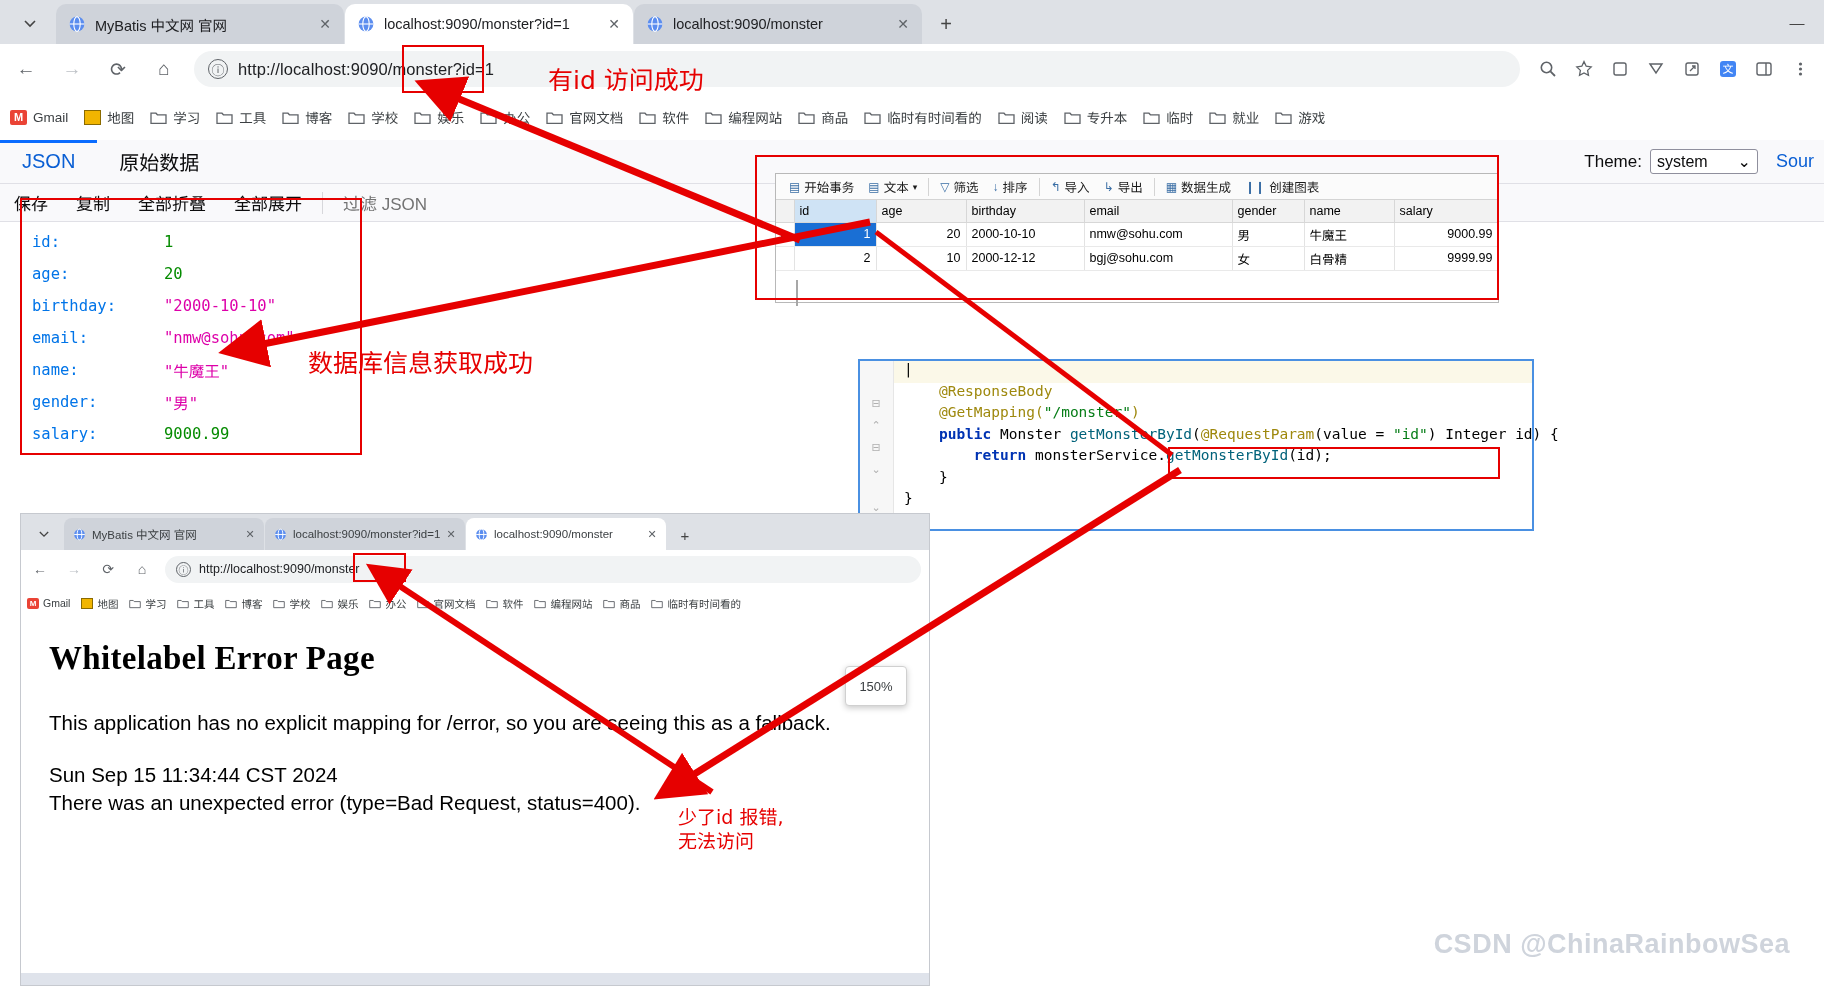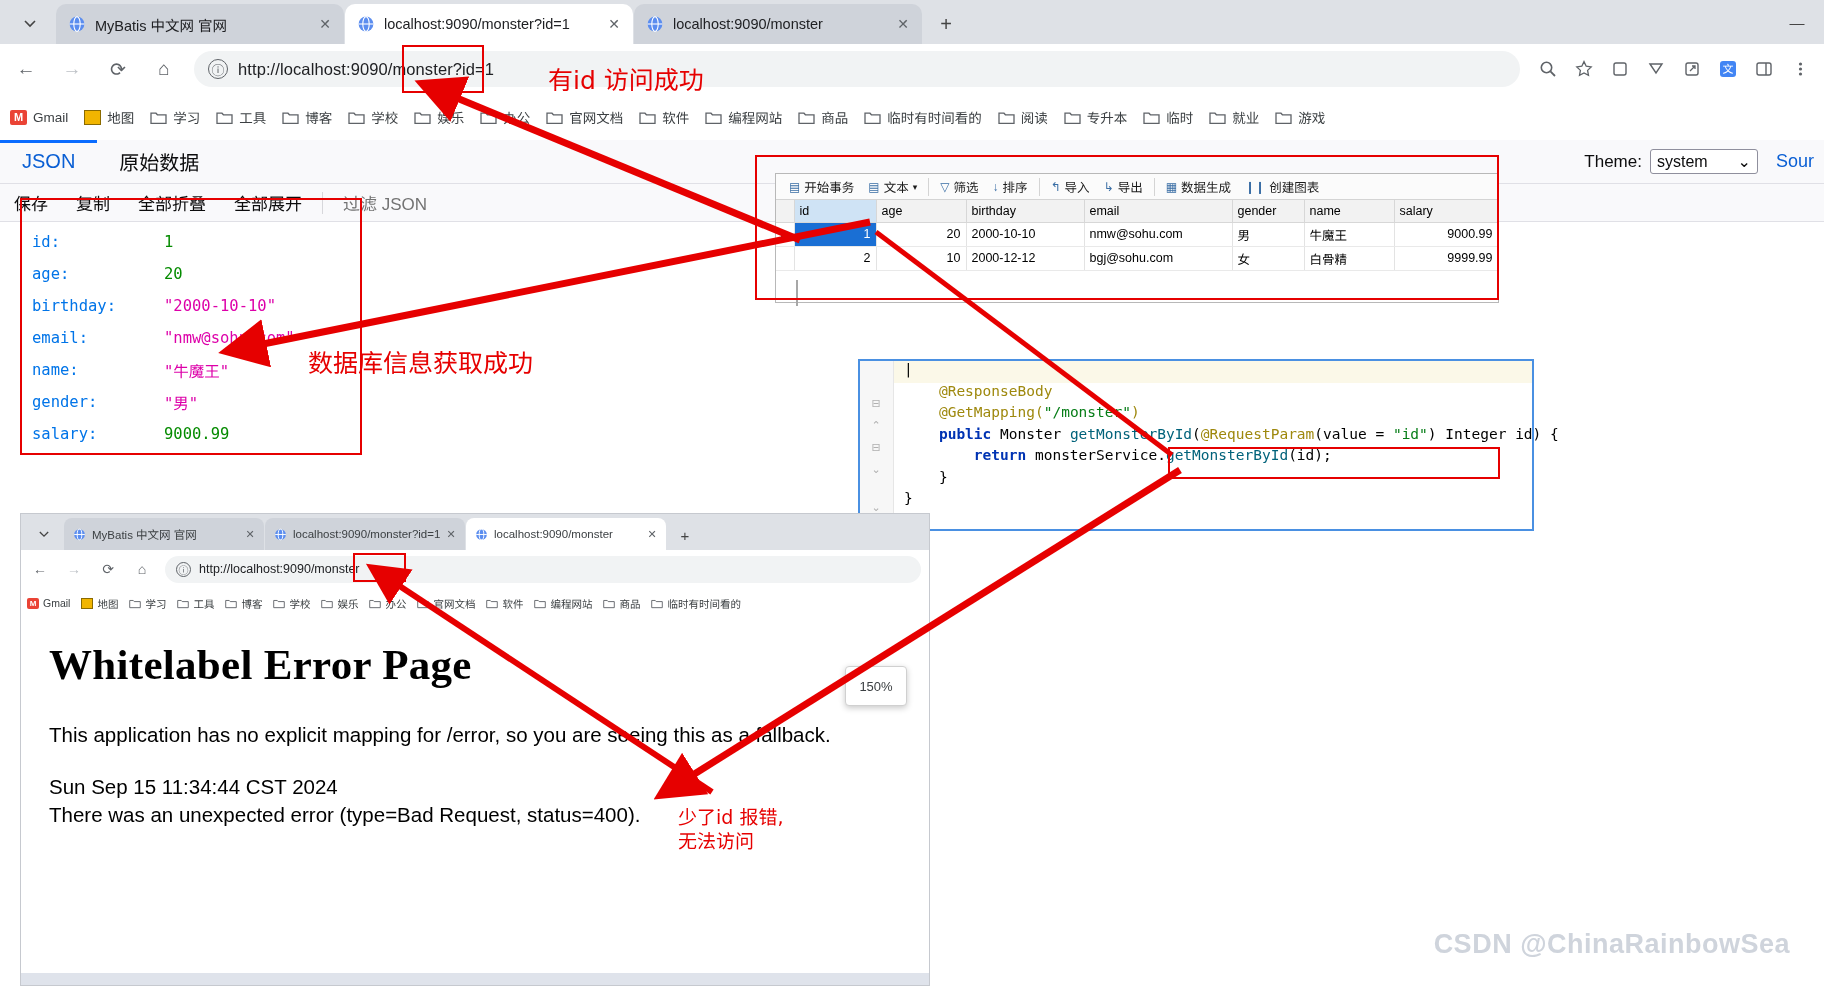--- a/index.html
+++ b/index.html
@@ -122,21 +122,21 @@
   .b2-nav.disabled { color:#bdc1c6; }
   .b2-omni { flex:1 1 auto; height:27px; margin:0 8px; background:#f1f3f4; border-radius:14px; display:flex; align-items:center; padding:0 11px; }
   .b2-omni .iic { width:15px; height:15px; border:1.2px solid #5f6368; border-radius:50%; font-size:10px; display:flex; align-items:center; justify-content:center; margin-right:8px; color:#5f6368; font-family:"Liberation Serif",serif; }
   .b2-omni .u { font-size:12.5px; color:#202124; }
   .b2-bm { height:30px; background:#fff; display:flex; align-items:center; padding-left:6px; overflow:hidden; }
   .b2-bm .bm2 { display:flex; align-items:center; margin-right:11px; font-size:10.5px; color:#3c4043; white-space:nowrap; }
   .b2-bm .bm2 .fi2 { width:12px; height:11px; margin-right:4px; flex:0 0 12px; }
   .b2-bm .bm2 .gm2 { width:12px; height:11px; margin-right:4px; background:#ea4335; color:#fff; font-size:8px; display:flex; align-items:center; justify-content:center; border-radius:2px; font-weight:bold; }
   .b2-bm .bm2 .mp2 { width:12px; height:11px; margin-right:4px; background:#f1b500; border:1px solid #8a6a00; }
   .b2-page { background:#fff; height:355px; padding:22px 0 0 10px; position:relative; }
-  .err-title { font-family:"Liberation Serif","DejaVu Serif",serif; font-size:43px; font-weight:bold; color:#000; margin:0 0 34px 18px; letter-spacing:.3px; }
+  .err-title { font-family:"Liberation Serif","DejaVu Serif",serif; font-size:33px; font-weight:bold; color:#000; margin:0 0 34px 18px; letter-spacing:.3px; }
   .err-p { font-size:20.5px; color:#000; margin:0 0 28px 18px; }
   .err-l { font-size:20.5px; color:#000; margin:0 0 4px 18px; }
   .zoom-bubble {
     position:absolute; right:22px; top:48px; width:62px; height:40px;
     background:#fff; border:1px solid #d0d0d0; border-radius:4px;
     box-shadow:0 2px 6px rgba(0,0,0,.22);
     display:flex; align-items:center; justify-content:center;
     font-size:13px; color:#3c4043;
   }
 

